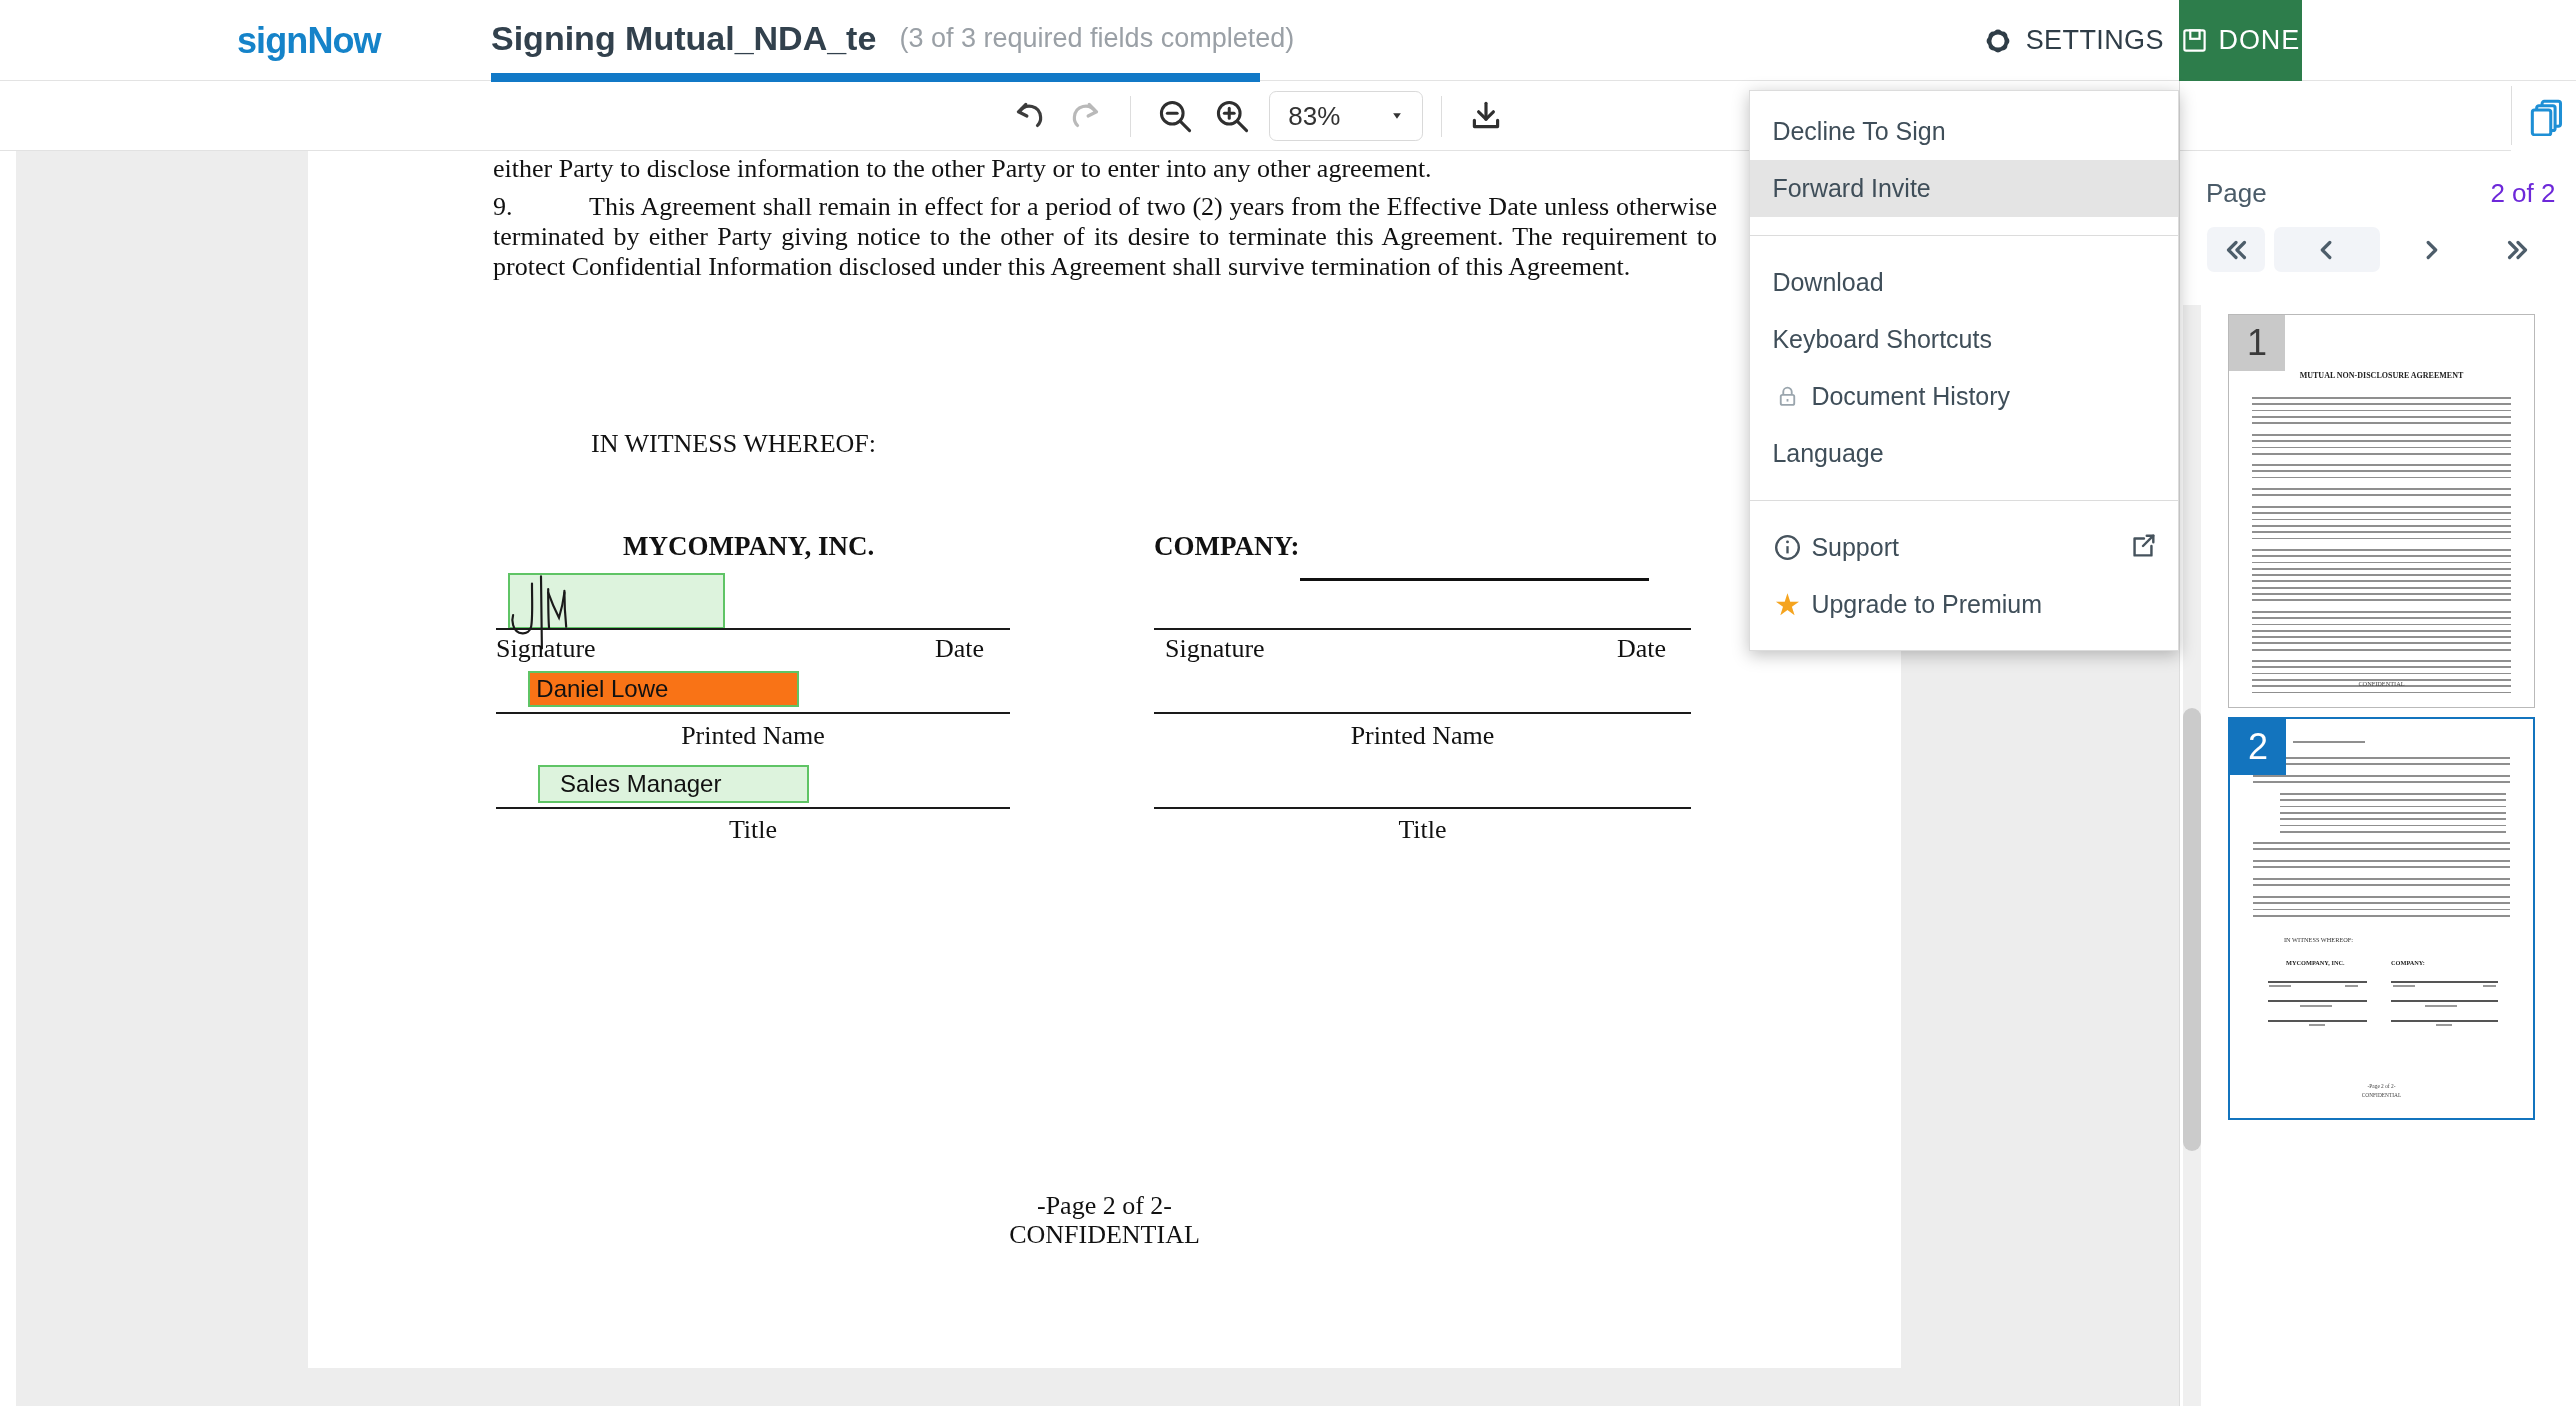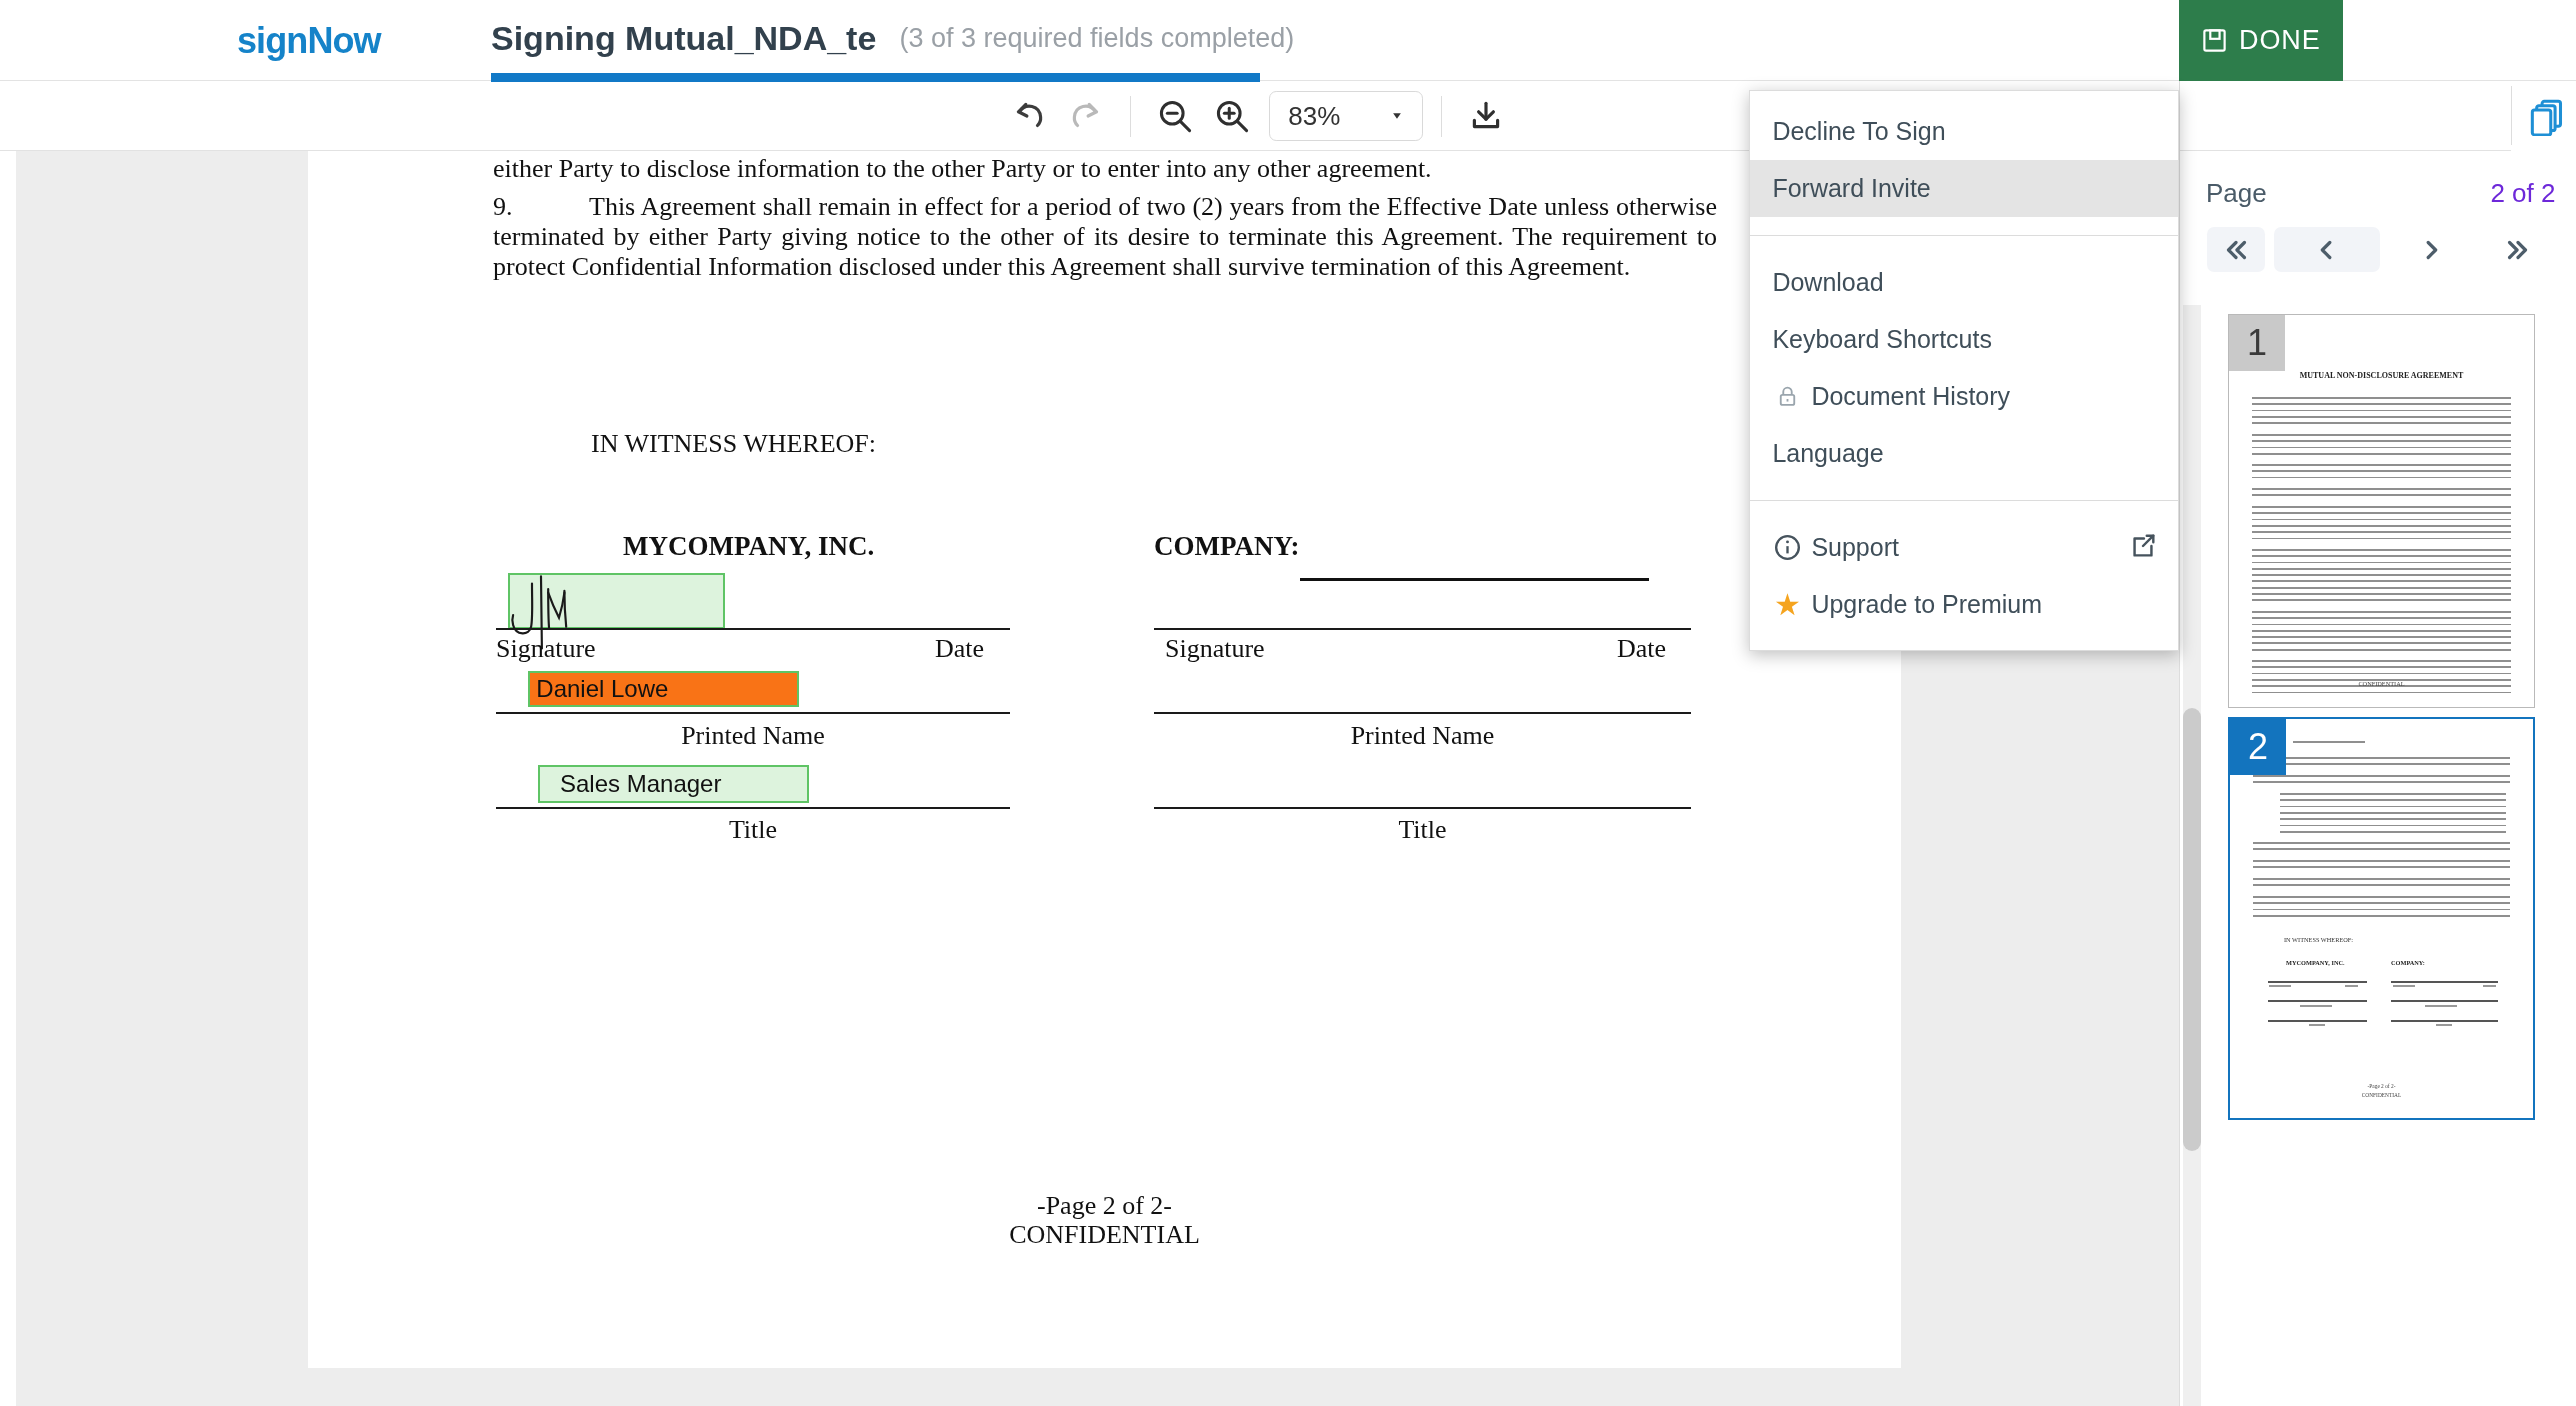--- a/index.html
+++ b/index.html
@@ -9,21 +9,21 @@
   
   .header { position:absolute; left:0; top:0; width:2576px; height:81px; background:#fff; border-bottom:0.9px solid #e3e3e3; z-index:30; }
   .logo { position:absolute; left:237px; top:0; height:81px; display:flex; align-items:center;
           font-size:36px; font-weight:bold; color:#1583c9; letter-spacing:-0.9px; }
   .title-wrap { position:absolute; left:491px; top:0; height:77px; display:flex; align-items:center; }
   .doc-title { font-size:34px; font-weight:bold; color:#32414d; white-space:nowrap; overflow:hidden; width:396px; }
   .fields-hint { font-size:27px; color:#9aa0a6; margin-left:12.5px; white-space:nowrap; }
   .progress { position:absolute; left:491px; top:73px; width:769px; height:9px; background:#1179c7; }
   .settings-btn { position:absolute; left:1981px; top:0; height:81px; display:flex; align-items:center; gap:10.7px; cursor:pointer; }
   .settings-btn .lbl { font-size:27px; color:#2f3d47; letter-spacing:0.4px; }
-  .done-btn { position:absolute; left:2179px; top:0; width:164px; height:81px; background:#2d7d4b; color:#fff;
+  .done-btn { position:absolute; left:2179px; top:0; width:123px; height:81px; background:#2d7d4b; color:#fff;
               display:flex; align-items:center; justify-content:center; gap:10.7px; font-size:27px; letter-spacing:0.9px; cursor:pointer; }
 
   
   .toolbar { position:absolute; left:0; top:81px; width:2179px; height:70px; background:#fff; border-bottom:0.9px solid #e2e2e2; z-index:5; }
   .tb-group { position:absolute; left:1003px; top:0; height:70px; display:flex; align-items:center; }
   .tb-btn { width:52px; height:54px; display:flex; align-items:center; justify-content:center; cursor:pointer; }
   .tb-sep { width:0.9px; height:41px; background:#ddd; margin:0 18px; }
   .zoom-box { width:154px; height:50px; border:1.8px solid #d9d9d9; border-radius:7.2px; margin-left:10.7px;
               display:flex; align-items:center; justify-content:space-between; padding:0 18px; cursor:pointer; }
   .zoom-box .val { font-size:26px; color:#333; }
@@ -108,20 +108,35 @@
 <div id="app">
 
   <div class="header">
     <div class="logo">signNow</div>
     <div class="title-wrap">
       <div class="doc-title">Signing Mutual_NDA_te</div>
       <div class="fields-hint">(3 of 3 required fields completed)</div>
     </div>
     <div class="progress"></div>
 
+    <div class="settings-btn">
+      <span>
+        <svg width="34" height="34" viewBox="0 0 36 36">
+          <g fill="#2f3d47">
+            <rect x="8" y="8" width="20" height="20" rx="5"></rect>
+            <rect x="8" y="8" width="20" height="20" rx="5" transform="rotate(45 18 18)"></rect>
+          </g>
+          <circle cx="18" cy="18" r="7" fill="#ffffff"></circle>
+          <circle cx="18" cy="18" r="3.4" fill="#2f3d47"></circle>
+          <circle cx="18" cy="18" r="5.4" fill="#ffffff"></circle>
+          <circle cx="18" cy="18" r="2.6" fill="#2f3d47" opacity="0"></circle>
+        </svg>
+      </span>
+      <span class="lbl">SETTINGS</span>
+    </div>
 
     <div class="done-btn">
       <span>
         <svg width="27" height="27" viewBox="0 0 32 32" fill="none" stroke="#ffffff" stroke-width="2.6">
           <rect x="4" y="4" width="24" height="24" rx="2"></rect>
           <rect x="11" y="4" width="11" height="10"></rect>
         </svg>
       </span>
       <span>DONE</span>
     </div>

